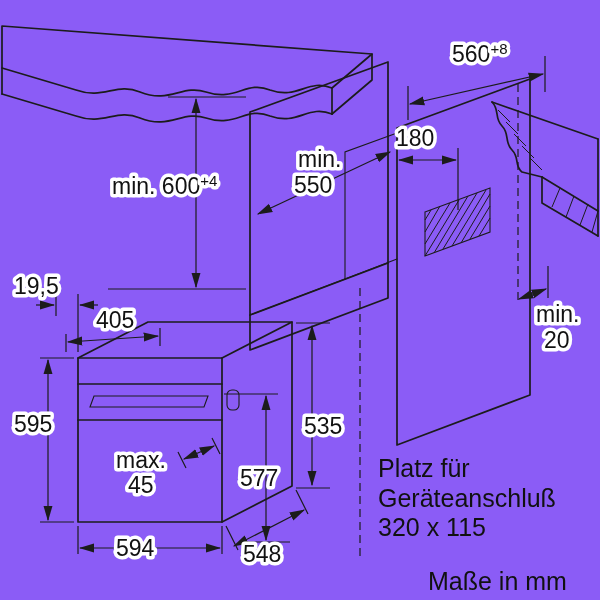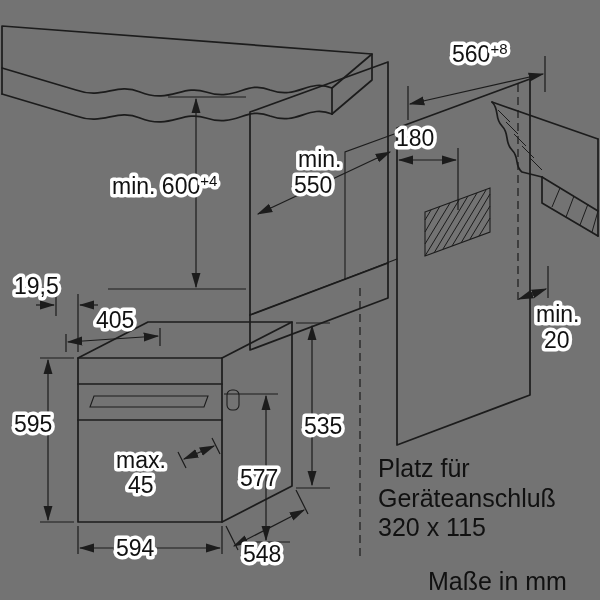--- a/index.html
+++ b/index.html
@@ -1,16 +1,16 @@
 <!DOCTYPE html>
 <html><head>
 <meta charset="utf-8">
 <style>
   html,body{margin:0;padding:0;background:#fff}
-  .canvas{width:600px;height:600px;background:#737373;position:relative;overflow:hidden;
+  .canvas{width:600px;height:600px;background:#8b5cf6;position:relative;overflow:hidden;
           font-family:"Liberation Sans",sans-serif}
   svg{display:block}
   .ln{stroke:#1c1c1c;stroke-width:1.7;fill:none;stroke-linejoin:round;stroke-linecap:round}
   .thin{stroke:#1c1c1c;stroke-width:1.1;fill:none;stroke-linecap:round}
   .dim{stroke:#1c1c1c;stroke-width:1.2;fill:none}
   .dash{stroke:#1c1c1c;stroke-width:1.2;fill:none;stroke-dasharray:8 5}
   .hatch{stroke:#1c1c1c;stroke-width:1;fill:none}
   text{font-family:"Liberation Sans",sans-serif;fill:#111}
   .t23{font-size:23px}
   .t25{font-size:25px}

